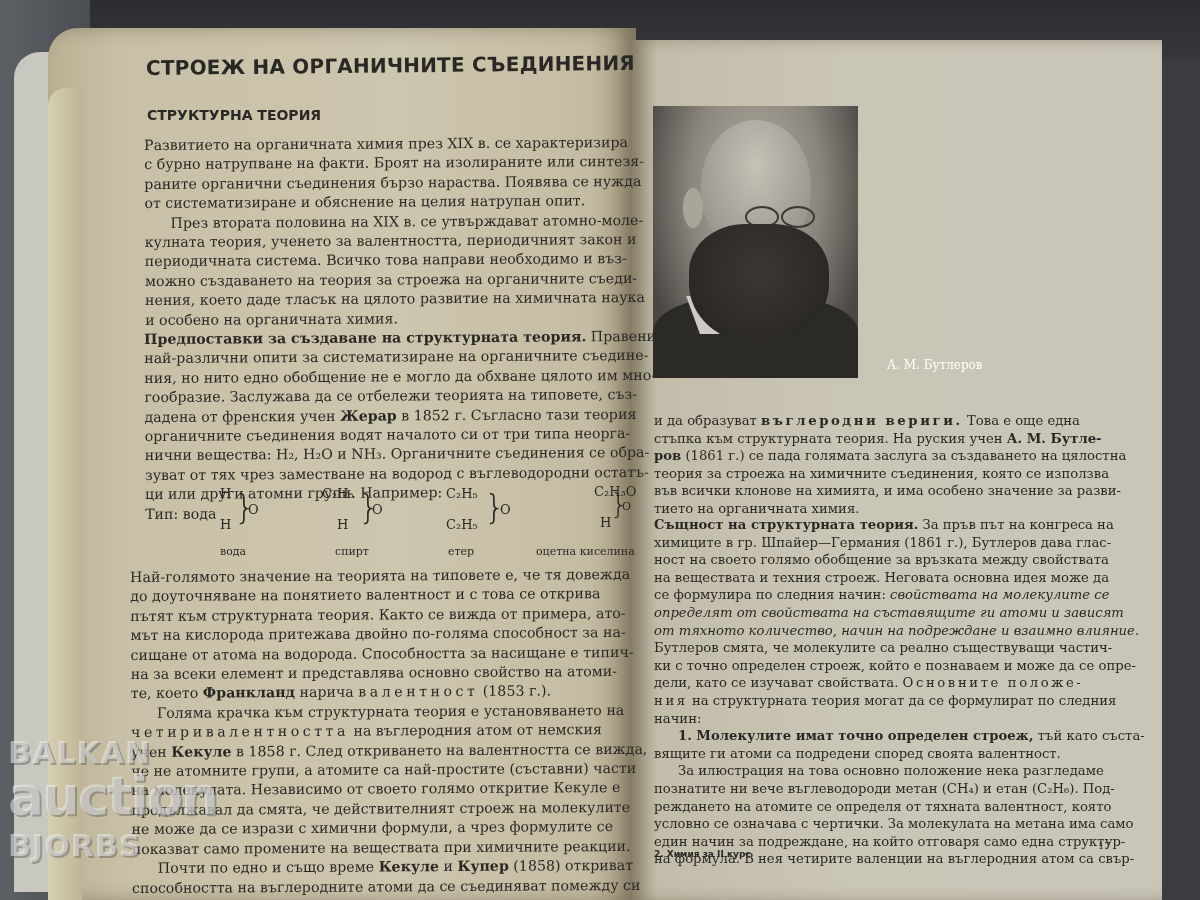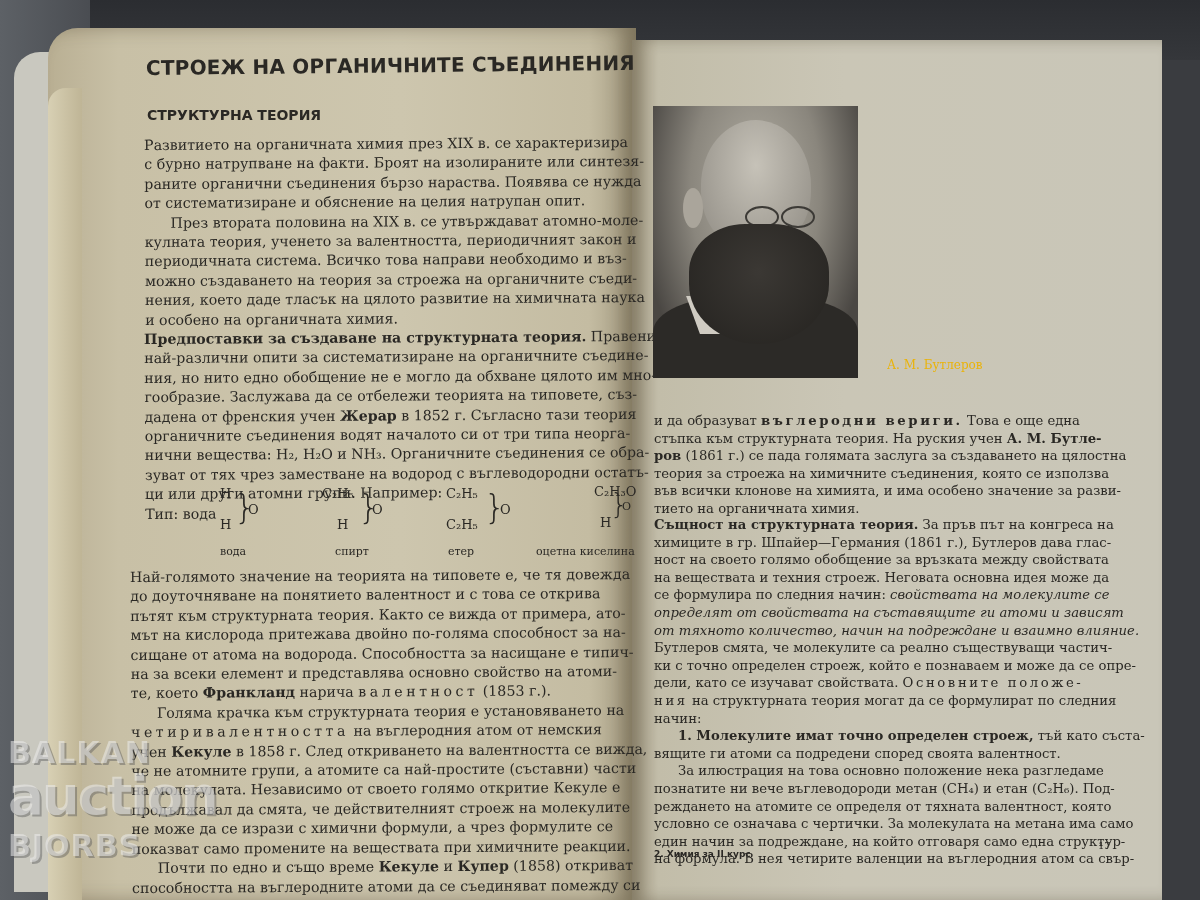--- a/index.html
+++ b/index.html
@@ -21,21 +21,21 @@
   .formula{position:absolute;font-size:13px;color:#2a2824;}
   .brace{position:absolute;font-size:34px;line-height:34px;font-weight:lighter;color:#2a2824;font-family:"DejaVu Sans",sans-serif;}
   .flabel{position:absolute;font-size:11px;color:#2a2824;}
   .portrait{position:absolute;left:653px;top:106px;width:205px;height:272px;background:radial-gradient(ellipse at 50% 30%,#b3afa4 0%,#8a867d 45%,#4a4743 80%),#55524d;overflow:hidden;}
   .portrait .head{position:absolute;left:48px;top:14px;width:110px;height:130px;border-radius:50% 50% 45% 45%;background:radial-gradient(ellipse at 50% 35%,#c6c2b8,#8f8b83);}
   .portrait .ear{position:absolute;left:30px;top:82px;width:20px;height:40px;border-radius:50%;background:#aaa59b;}
   .portrait .beard{position:absolute;left:36px;top:118px;width:140px;height:120px;border-radius:40% 40% 50% 50%;background:radial-gradient(ellipse at 50% 40%,#3b3834,#24221f);}
   .portrait .coat{position:absolute;left:0;top:190px;width:205px;height:90px;background:#2c2a27;border-radius:40% 40% 0 0;}
   .portrait .collar{position:absolute;left:40px;top:190px;width:30px;height:38px;background:#cfcbc2;transform:skewX(20deg);}
   .portrait .glass{position:absolute;top:100px;width:30px;height:18px;border:2px solid #3c3a36;border-radius:50%;}
-  .caption{position:absolute;left:887px;top:358px;font-size:12px;color:#eab308;}
+  .caption{position:absolute;left:887px;top:358px;font-size:12px;color:#ffffff;}
   .pagenum{position:absolute;left:1098px;top:840px;font-size:10px;color:#2a2824;}
   .footer-note{position:absolute;left:654px;top:849px;font-size:9px;font-weight:bold;color:#2a2824;font-family:"DejaVu Sans",sans-serif;}
   .watermark{position:absolute;left:8px;top:735px;font-family:"DejaVu Sans","Liberation Sans",sans-serif;font-weight:bold;color:rgba(235,235,235,.55);text-shadow:2px 2px 0 rgba(90,90,90,.45);pointer-events:none;}
   .wm1{font-size:30px;letter-spacing:1px;}
   .wm2{font-size:53px;line-height:64px;margin-top:-6px;letter-spacing:-2px;}
   .wm3{font-size:30px;letter-spacing:1px;}
 </style>
 </head>
 <body>
 

